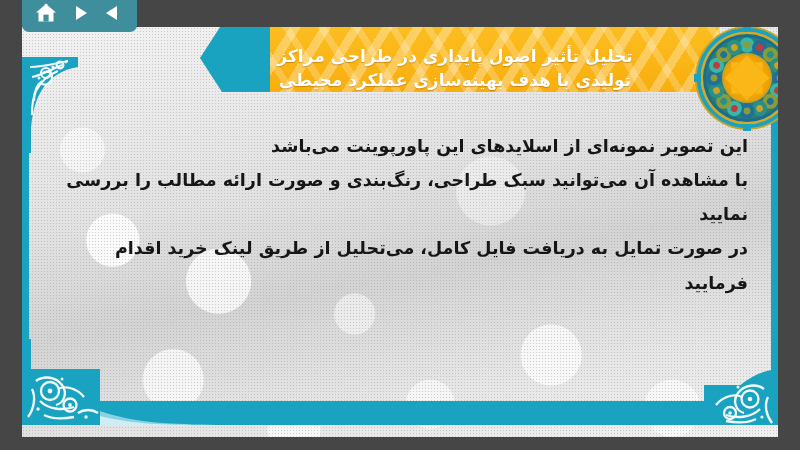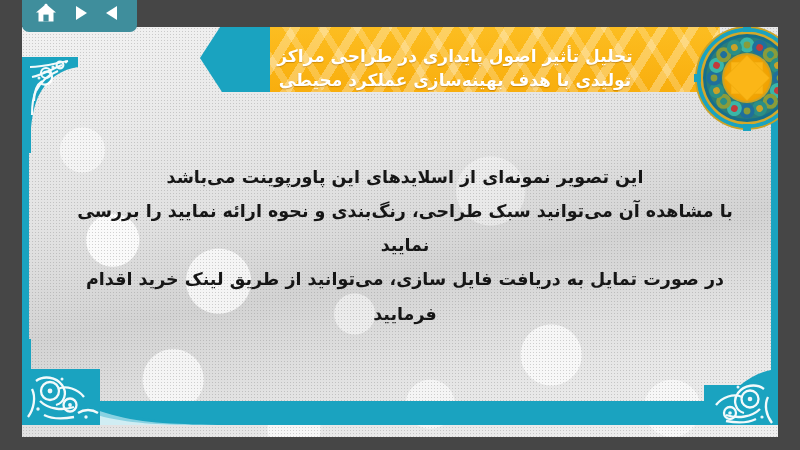--- a/index.html
+++ b/index.html
@@ -167,23 +167,22 @@
   }
 
   
   #bodytext {
     position: absolute;
     left: 40px;
     right: 30px;
     top: 102px;
     z-index: 20;
     direction: rtl;
-    text-align: center;
+    text-align: right;
     color: #1a1a1a;
-    margin-top: 31px;
   }
   .bodyline {
     font-size: 17.5px;
     font-weight: bold;
     line-height: 1.95;
     color: #161616;
     letter-spacing: 0;
   }
 </style>
 </head>
@@ -396,18 +395,18 @@
       <g fill="#1aa3c0">
         <rect x="49" y="-1" width="8" height="8"></rect>
         <rect x="49" y="99" width="8" height="8"></rect>
         <rect x="-1" y="49" width="8" height="8"></rect>
         <rect x="99" y="49" width="8" height="8"></rect>
       </g>
     </svg>
 
     <div id="bodytext">
       <div class="bodyline">این تصویر نمونه‌ای از اسلایدهای این پاورپوینت می‌باشد</div>
-      <div class="bodyline">با مشاهده آن می‌توانید سبک طراحی، رنگ‌بندی و نحوه ارائه نمایید را بررسی نمایید</div>
-      <div class="bodyline">در صورت تمایل به دریافت فایل سازی، می‌توانید از طریق لینک خرید اقدام فرمایید</div>
+      <div class="bodyline">با مشاهده آن می‌توانید سبک طراحی، رنگ‌بندی و صورت ارائه مطالب را بررسی نمایید</div>
+      <div class="bodyline">در صورت تمایل به دریافت فایل کامل، می‌تحلیل از طریق لینک خرید اقدام فرمایید</div>
     </div>
 
   </div>
 </div>
 
 </body></html>

